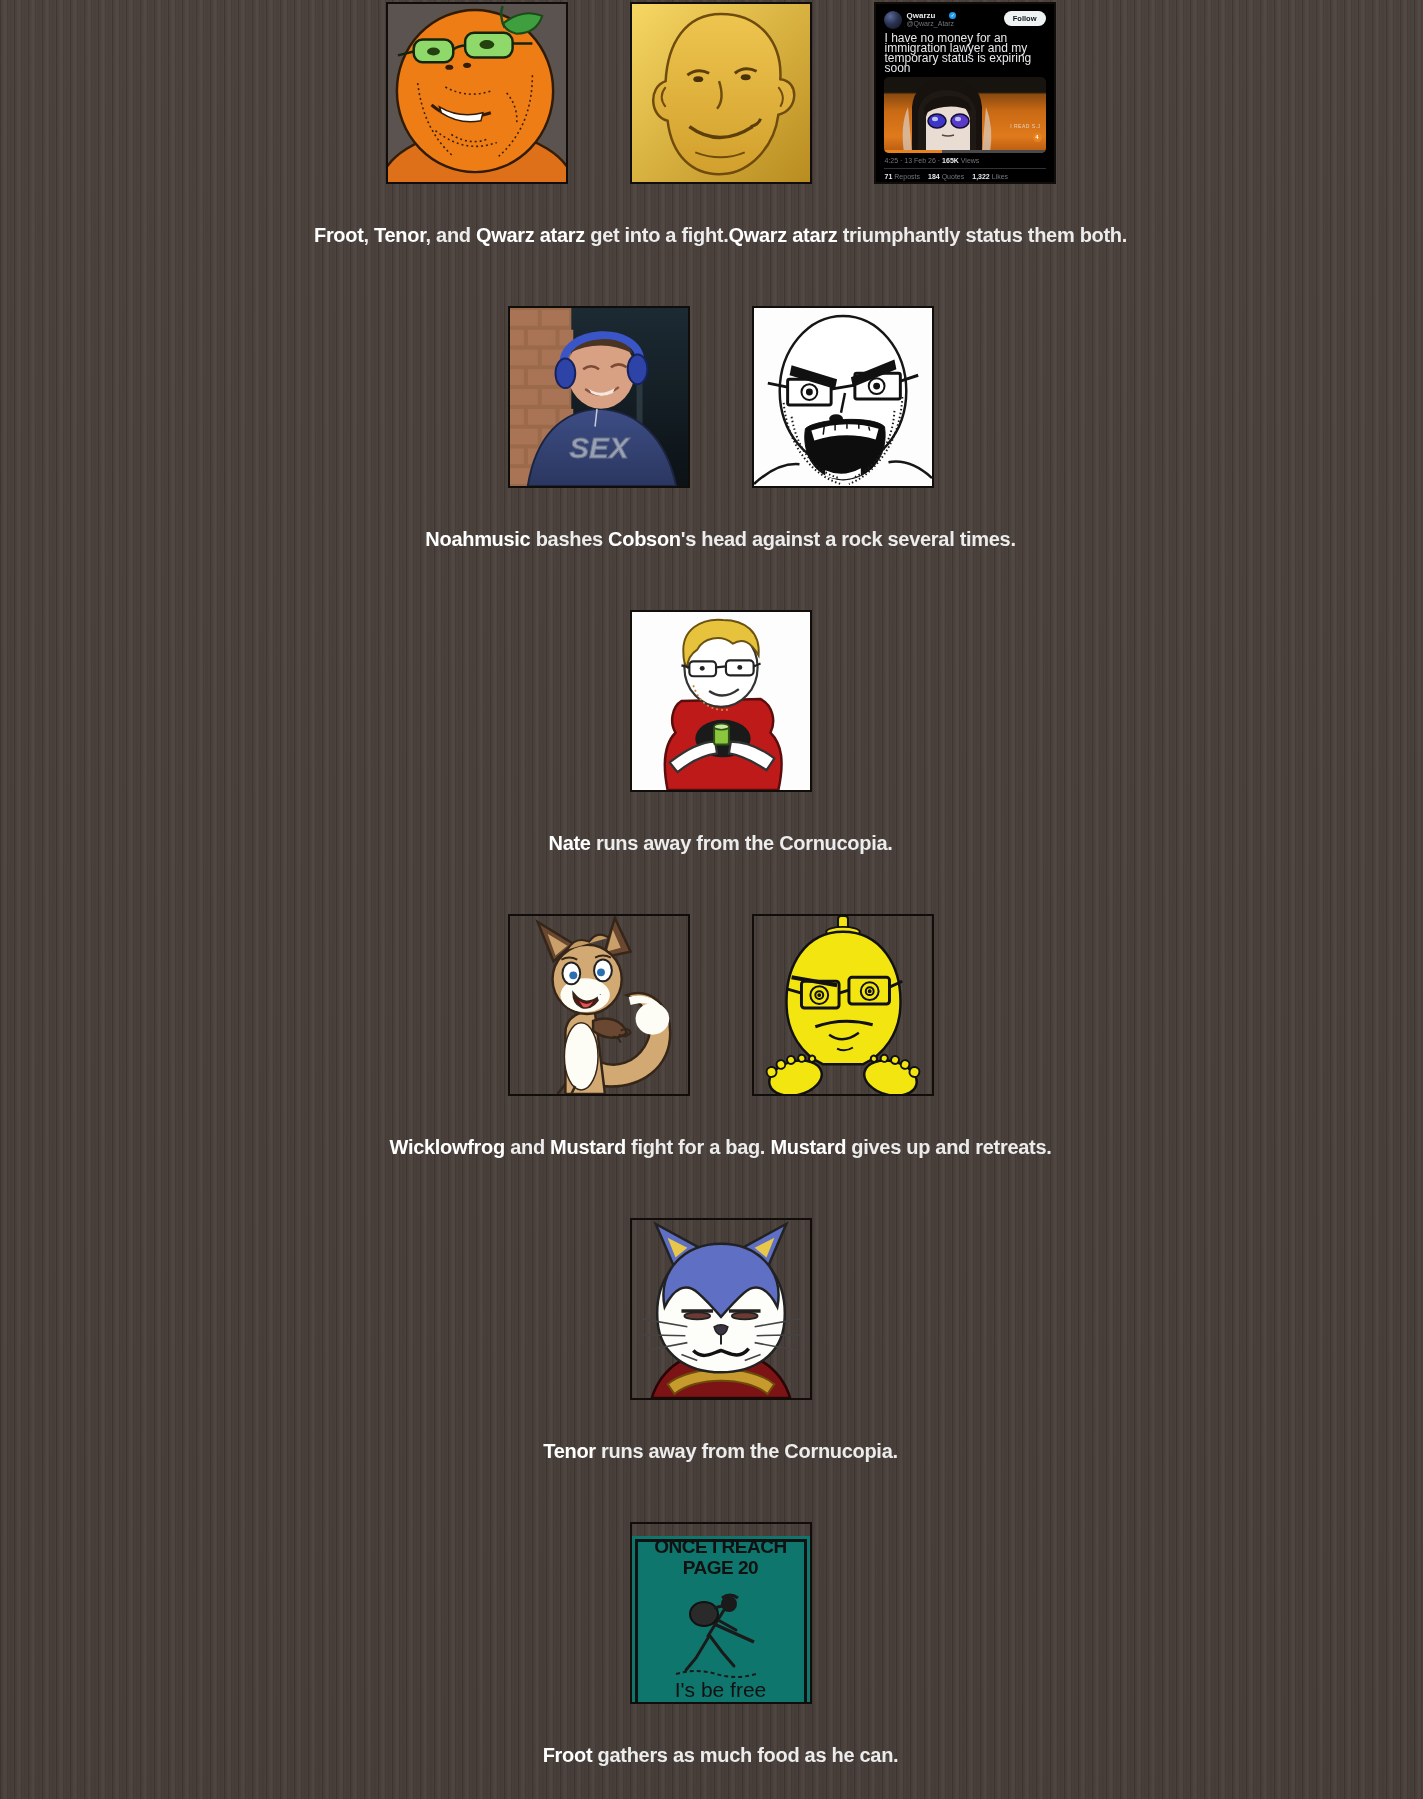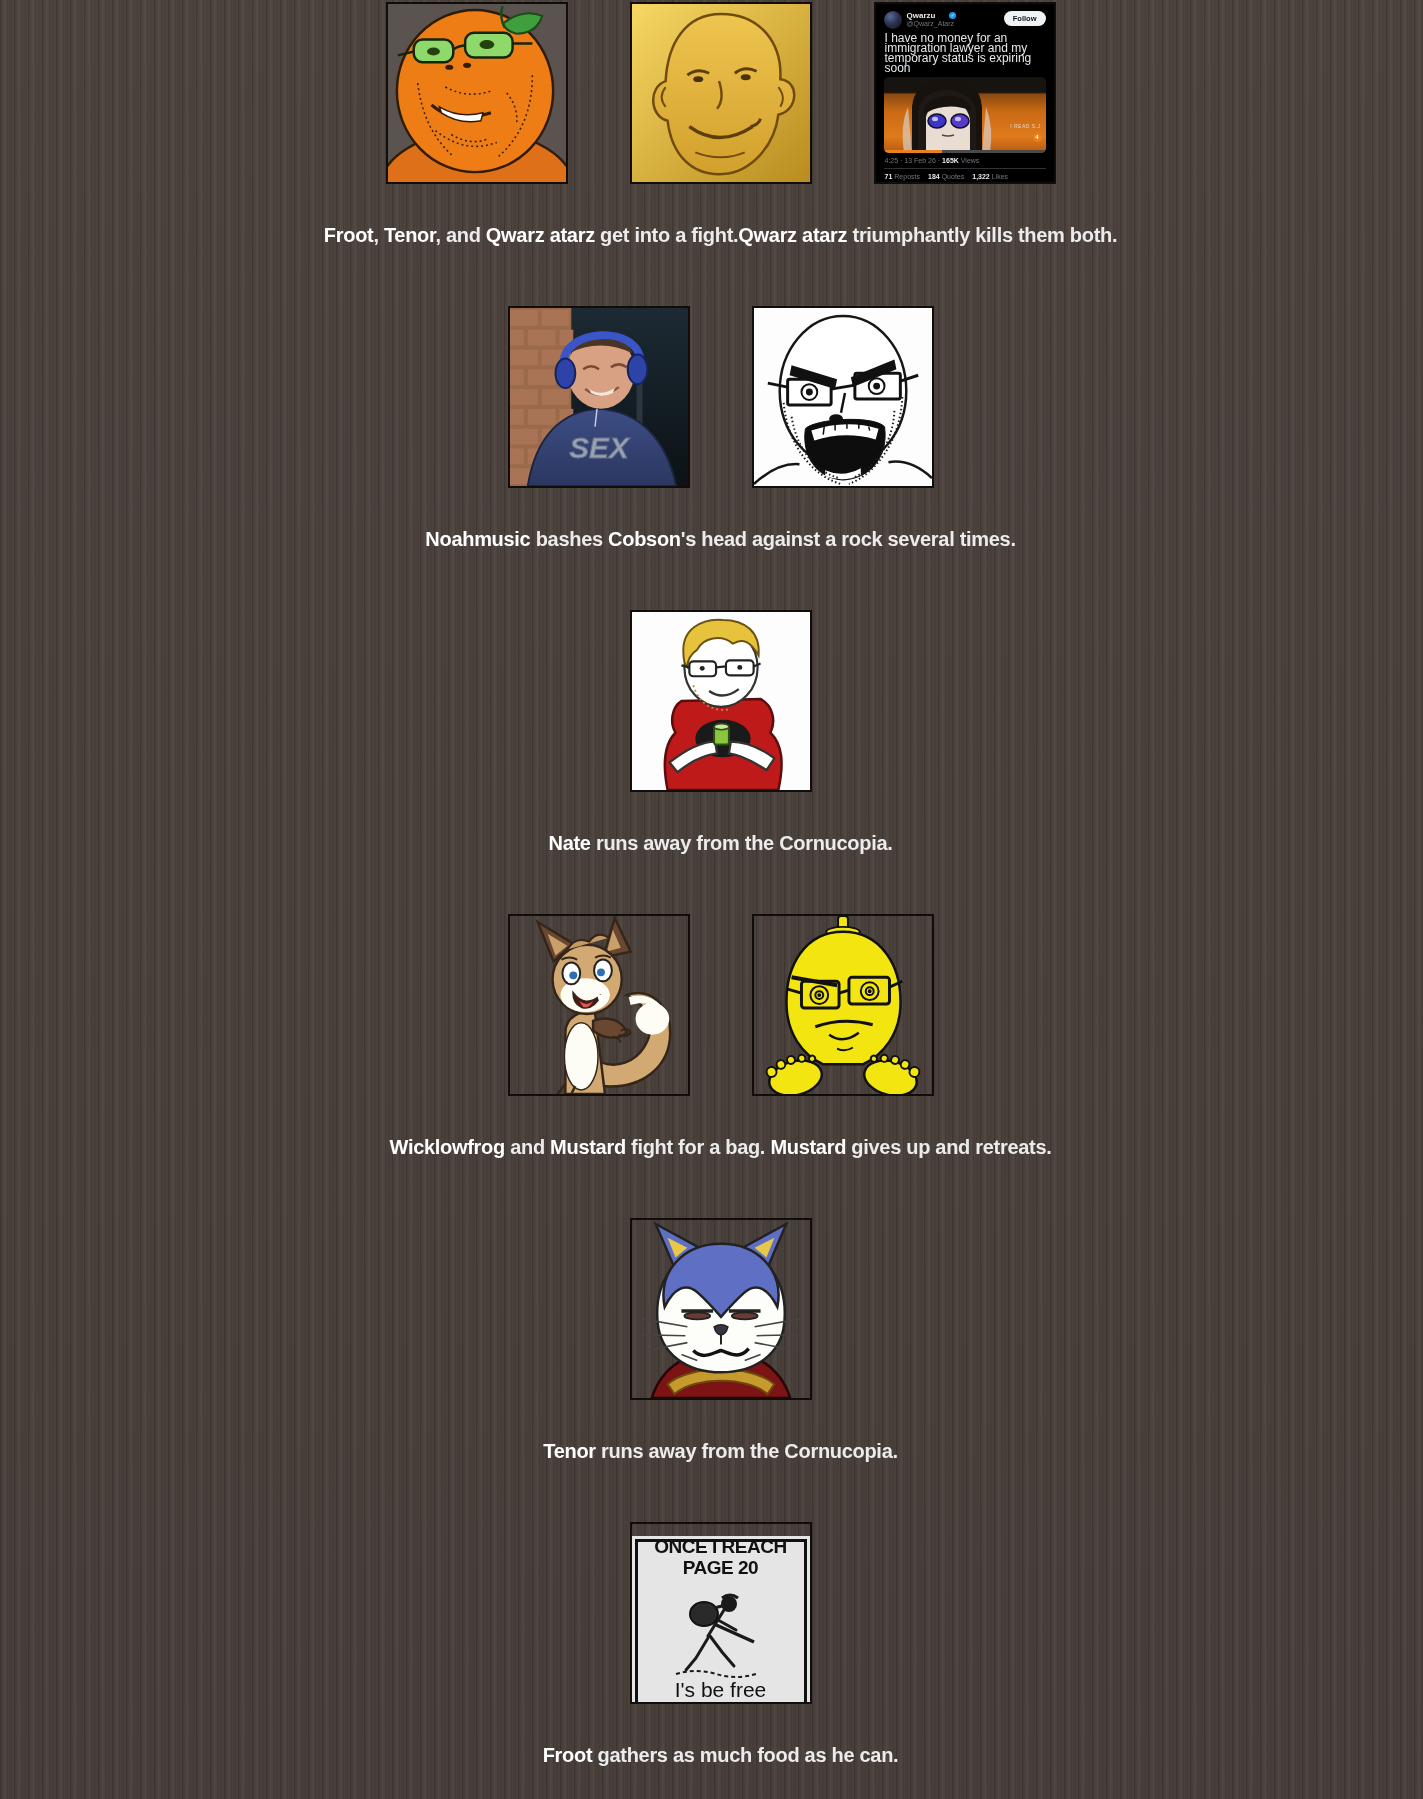--- a/index.html
+++ b/index.html
@@ -46,21 +46,21 @@
   .tw-vbadge{position:absolute;right:4px;top:56px;width:9px;height:9px;border-radius:50%;background:#e8821e;
              color:#fff;font-size:6px;line-height:9px;text-align:center;font-weight:700;}
   .tw-progress{position:absolute;left:0;bottom:0;height:3px;width:100%;background:#4a4a4a;}
   .tw-progress i{display:block;height:3px;width:36%;background:#e8821e;}
   .tw-meta{font-size:7px;color:#71767b;padding:4px 9px 0 9px;white-space:nowrap;}
   .tw-meta b{color:#e7e9ea;font-weight:700;}
   .tw-div{border-top:1px solid #2f3336;margin:4px 8px 0 8px;}
   .tw-stats{font-size:7px;color:#71767b;padding:4px 9px 0 9px;display:flex;gap:8px;white-space:nowrap;}
   .tw-stats b{color:#e7e9ea;font-weight:700;margin-right:2px;}
   
-  .meme{width:178px;height:178px;background:#e5e5e5;position:relative;color:#111;text-align:center;}
+  .meme{width:178px;height:178px;background:#0f766e;position:relative;color:#111;text-align:center;}
   .meme .frame{position:absolute;inset:3px;border:3px solid #111;}
   .meme-top{position:relative;margin-top:12px;font-size:19px;line-height:21px;font-weight:700;letter-spacing:-0.5px;}
   .meme-bottom{position:absolute;left:0;right:0;bottom:12px;font-size:21px;font-weight:400;}
   .meme svg{position:absolute;left:24px;top:48px;width:130px;height:100px;}
 </style>
 </head>
 <body>
 
 <div class="event">
   <div class="imgs">
@@ -162,21 +162,21 @@
         <div class="tw-div"></div>
         <div class="tw-stats">
           <span><b>71</b><span>Reposts</span></span>
           <span><b>184</b><span>Quotes</span></span>
           <span><b>1,322</b><span>Likes</span></span>
         </div>
       </div>
     </div>
   </div>
   <div class="caption">
-    <span class="nm">Froot</span><span>, </span><span class="nm">Tenor</span><span>, and </span><span class="nm">Qwarz atarz</span><span> get into a fight.</span><span class="nm">Qwarz atarz</span><span> triumphantly kills them both.</span>
+    <span class="nm">Froot</span><span>, </span><span class="nm">Tenor</span><span>, and </span><span class="nm">Qwarz atarz</span><span> get into a fight.</span><span class="nm">Qwarz atarz</span><span> triumphantly status them both.</span>
   </div>
 </div>
 
 <div class="event">
   <div class="imgs">
 
     <div class="avatar">
       <svg viewBox="0 0 180 180">
         <defs>
           <linearGradient id="nbg" x1="0" y1="0" x2="0" y2="1">

